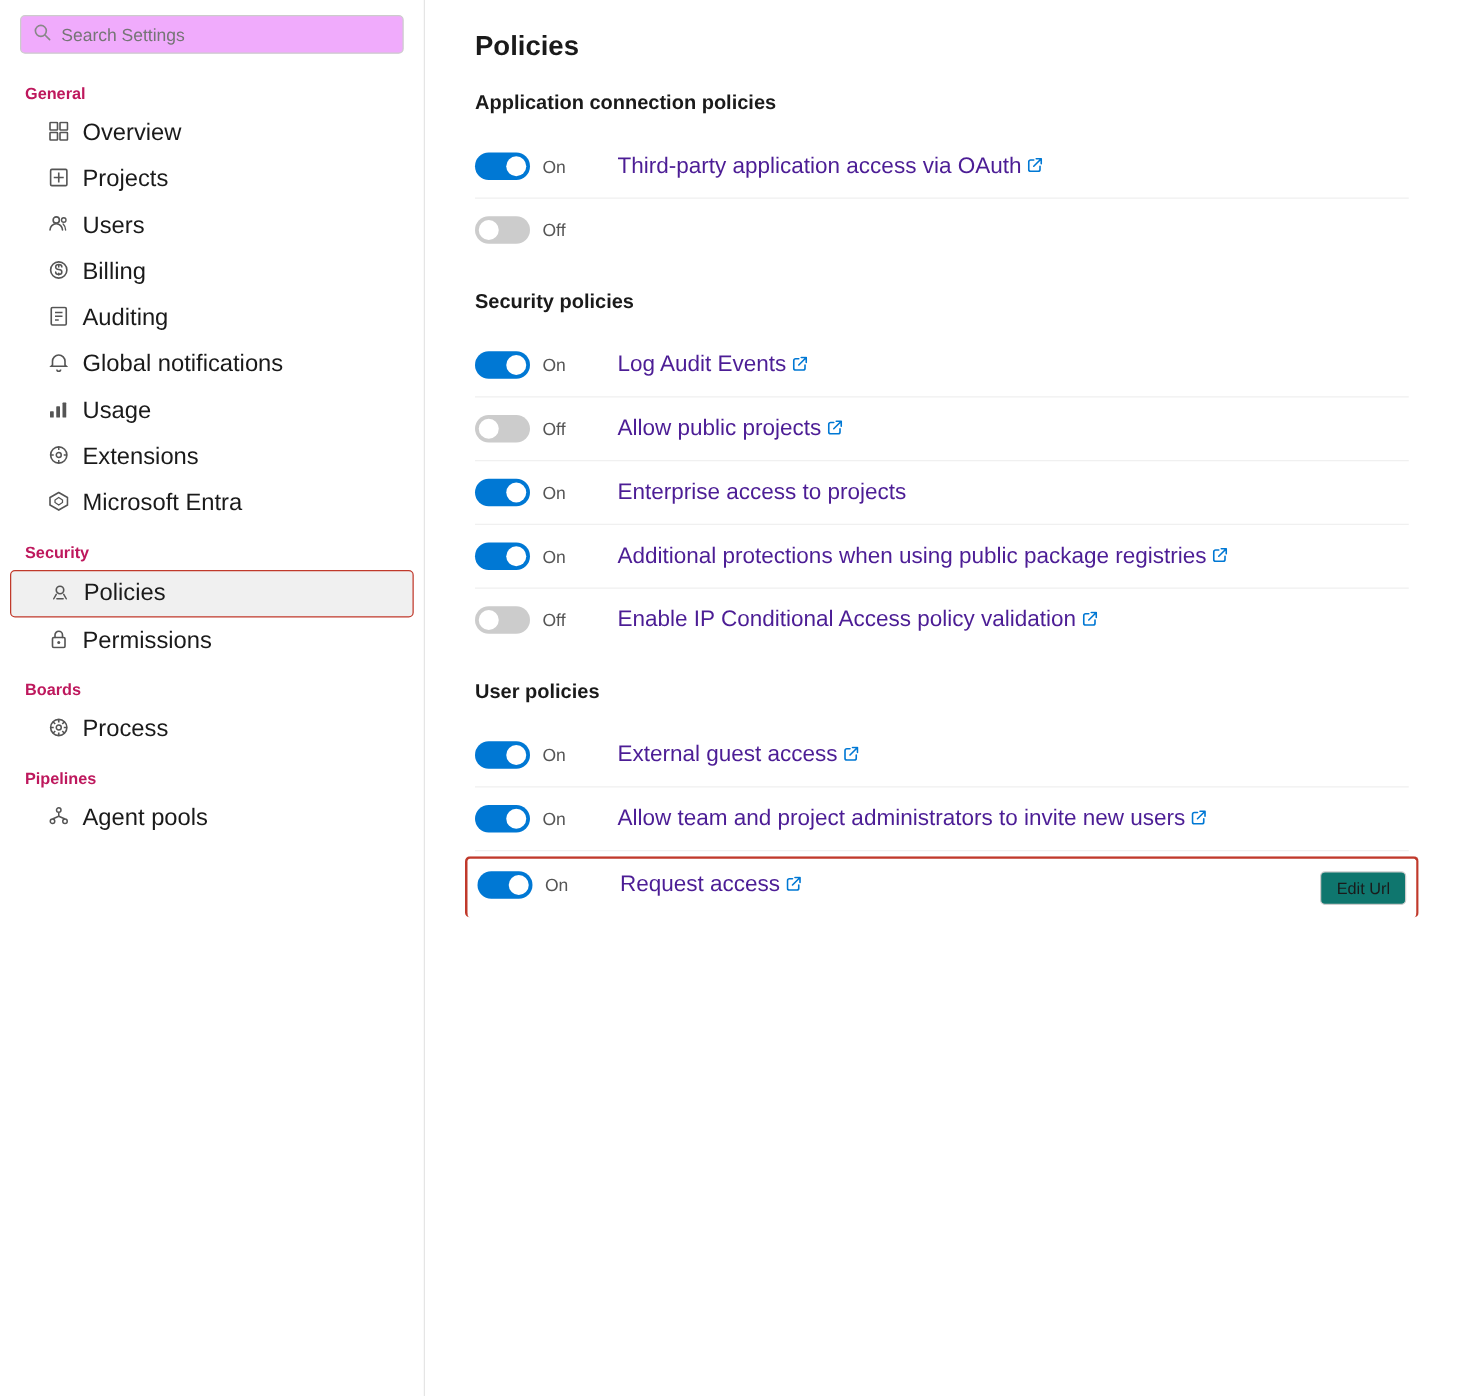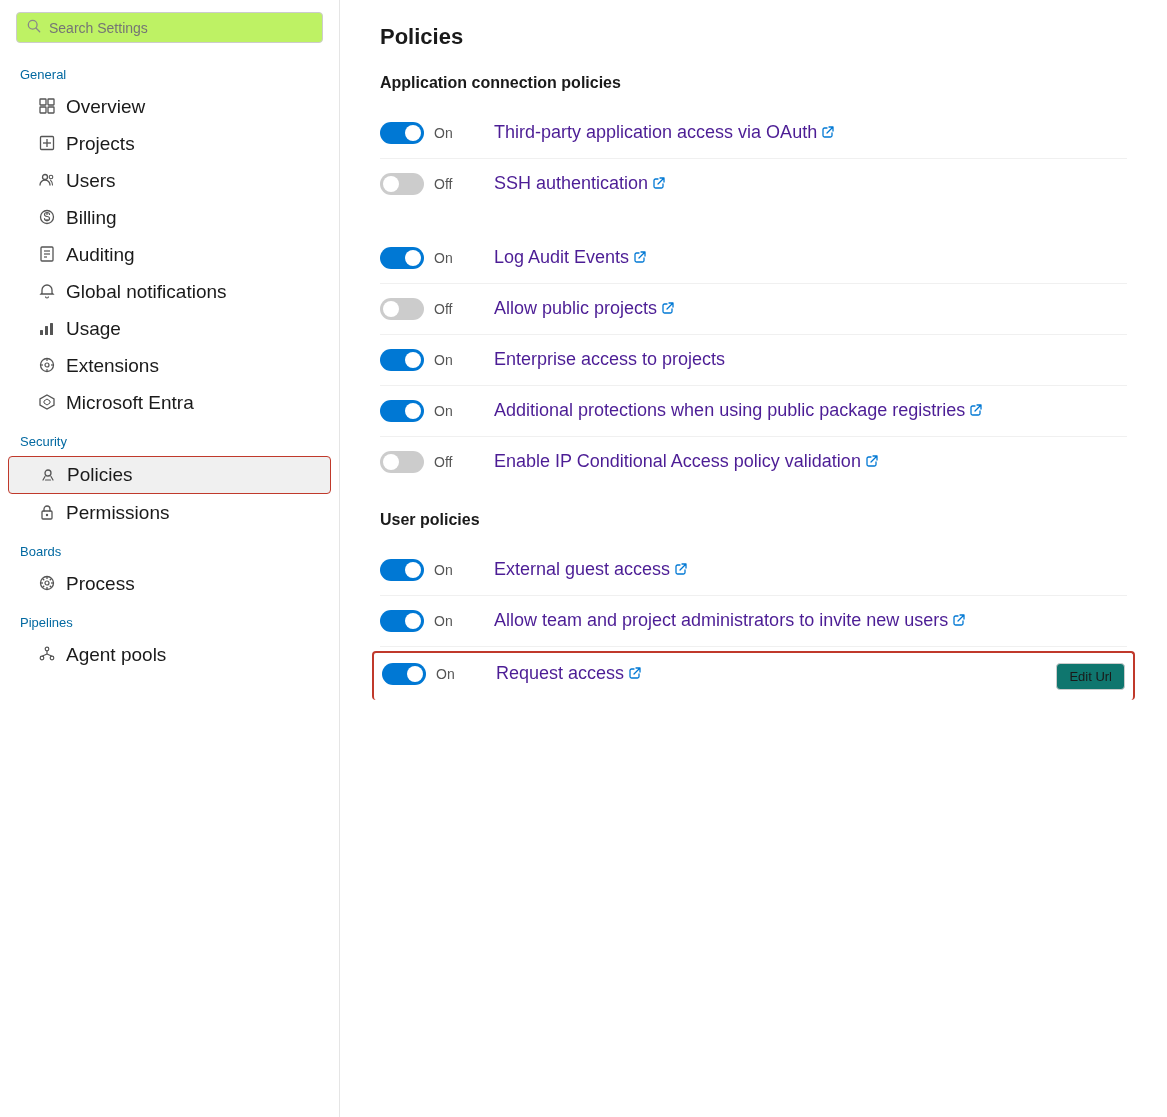--- a/index.html
+++ b/index.html
@@ -28,41 +28,41 @@
       color: #666;
       margin-top: 2px;
     }
     .search-box {
       margin: 12px 16px;
       display: flex;
       align-items: center;
       border: 1px solid #ccc;
       border-radius: 4px;
       padding: 6px 10px;
-      background: #bef264;
+      background: #f0abfc;
       justify-content: center;
     }
     .search-box input {
       border: none;
       background: transparent;
       outline: none;
       font-size: 14px;
       color: #555;
       width: 100%;
     }
     .search-icon-svg {
       margin-right: 8px;
       color: #888;
       flex-shrink: 0;
     }
 
     .section-label {
       font-size: 13px;
-      font-weight: 400;
-      color: #0369a1;
+      font-weight: 700;
+      color: #be185d;
       padding: 12px 20px 6px 20px;
       text-transform: none;
     }
     .nav-item {
       display: flex;
       align-items: center;
       padding: 7px 20px 7px 30px;
       cursor: pointer;
       color: #1a1a1a;
       font-size: 19px;
@@ -344,26 +344,24 @@
                 <path d="M5 2H2.5A1.5 1.5 0 001 3.5v6A1.5 1.5 0 002.5 11h6A1.5 1.5 0 0010 9.5V7M7 1h4m0 0v4m0-4L5 7" stroke="#0078d4" stroke-width="1.3" stroke-linecap="round" stroke-linejoin="round"></path>
               </svg></a></div>
         </div>
         <div class="policy-row">
           <div class="toggle-wrapper">
             <label class="toggle off">
               <span class="toggle-slider"></span>
             </label>
             <span class="toggle-label">Off</span>
           </div>
-          <div class="policy-name">SSH authentication<a class="policy-link" href="#"><svg width="12" height="12" viewBox="0 0 12 12" fill="none">
-                <path d="M5 2H2.5A1.5 1.5 0 001 3.5v6A1.5 1.5 0 002.5 11h6A1.5 1.5 0 0010 9.5V7M7 1h4m0 0v4m0-4L5 7" stroke="#0078d4" stroke-width="1.3" stroke-linecap="round" stroke-linejoin="round"></path>
-              </svg></a></div>
         </div>
       </div>
       <div class="section-block">
+        <div class="section-title">Security policies</div>
         <div class="policy-row">
           <div class="toggle-wrapper">
             <label class="toggle on">
               <span class="toggle-slider"></span>
             </label>
             <span class="toggle-label">On</span>
           </div>
           <div class="policy-name">Log Audit Events<a class="policy-link" href="#"><svg width="12" height="12" viewBox="0 0 12 12" fill="none">
                 <path d="M5 2H2.5A1.5 1.5 0 001 3.5v6A1.5 1.5 0 002.5 11h6A1.5 1.5 0 0010 9.5V7M7 1h4m0 0v4m0-4L5 7" stroke="#0078d4" stroke-width="1.3" stroke-linecap="round" stroke-linejoin="round"></path>
               </svg></a></div>

